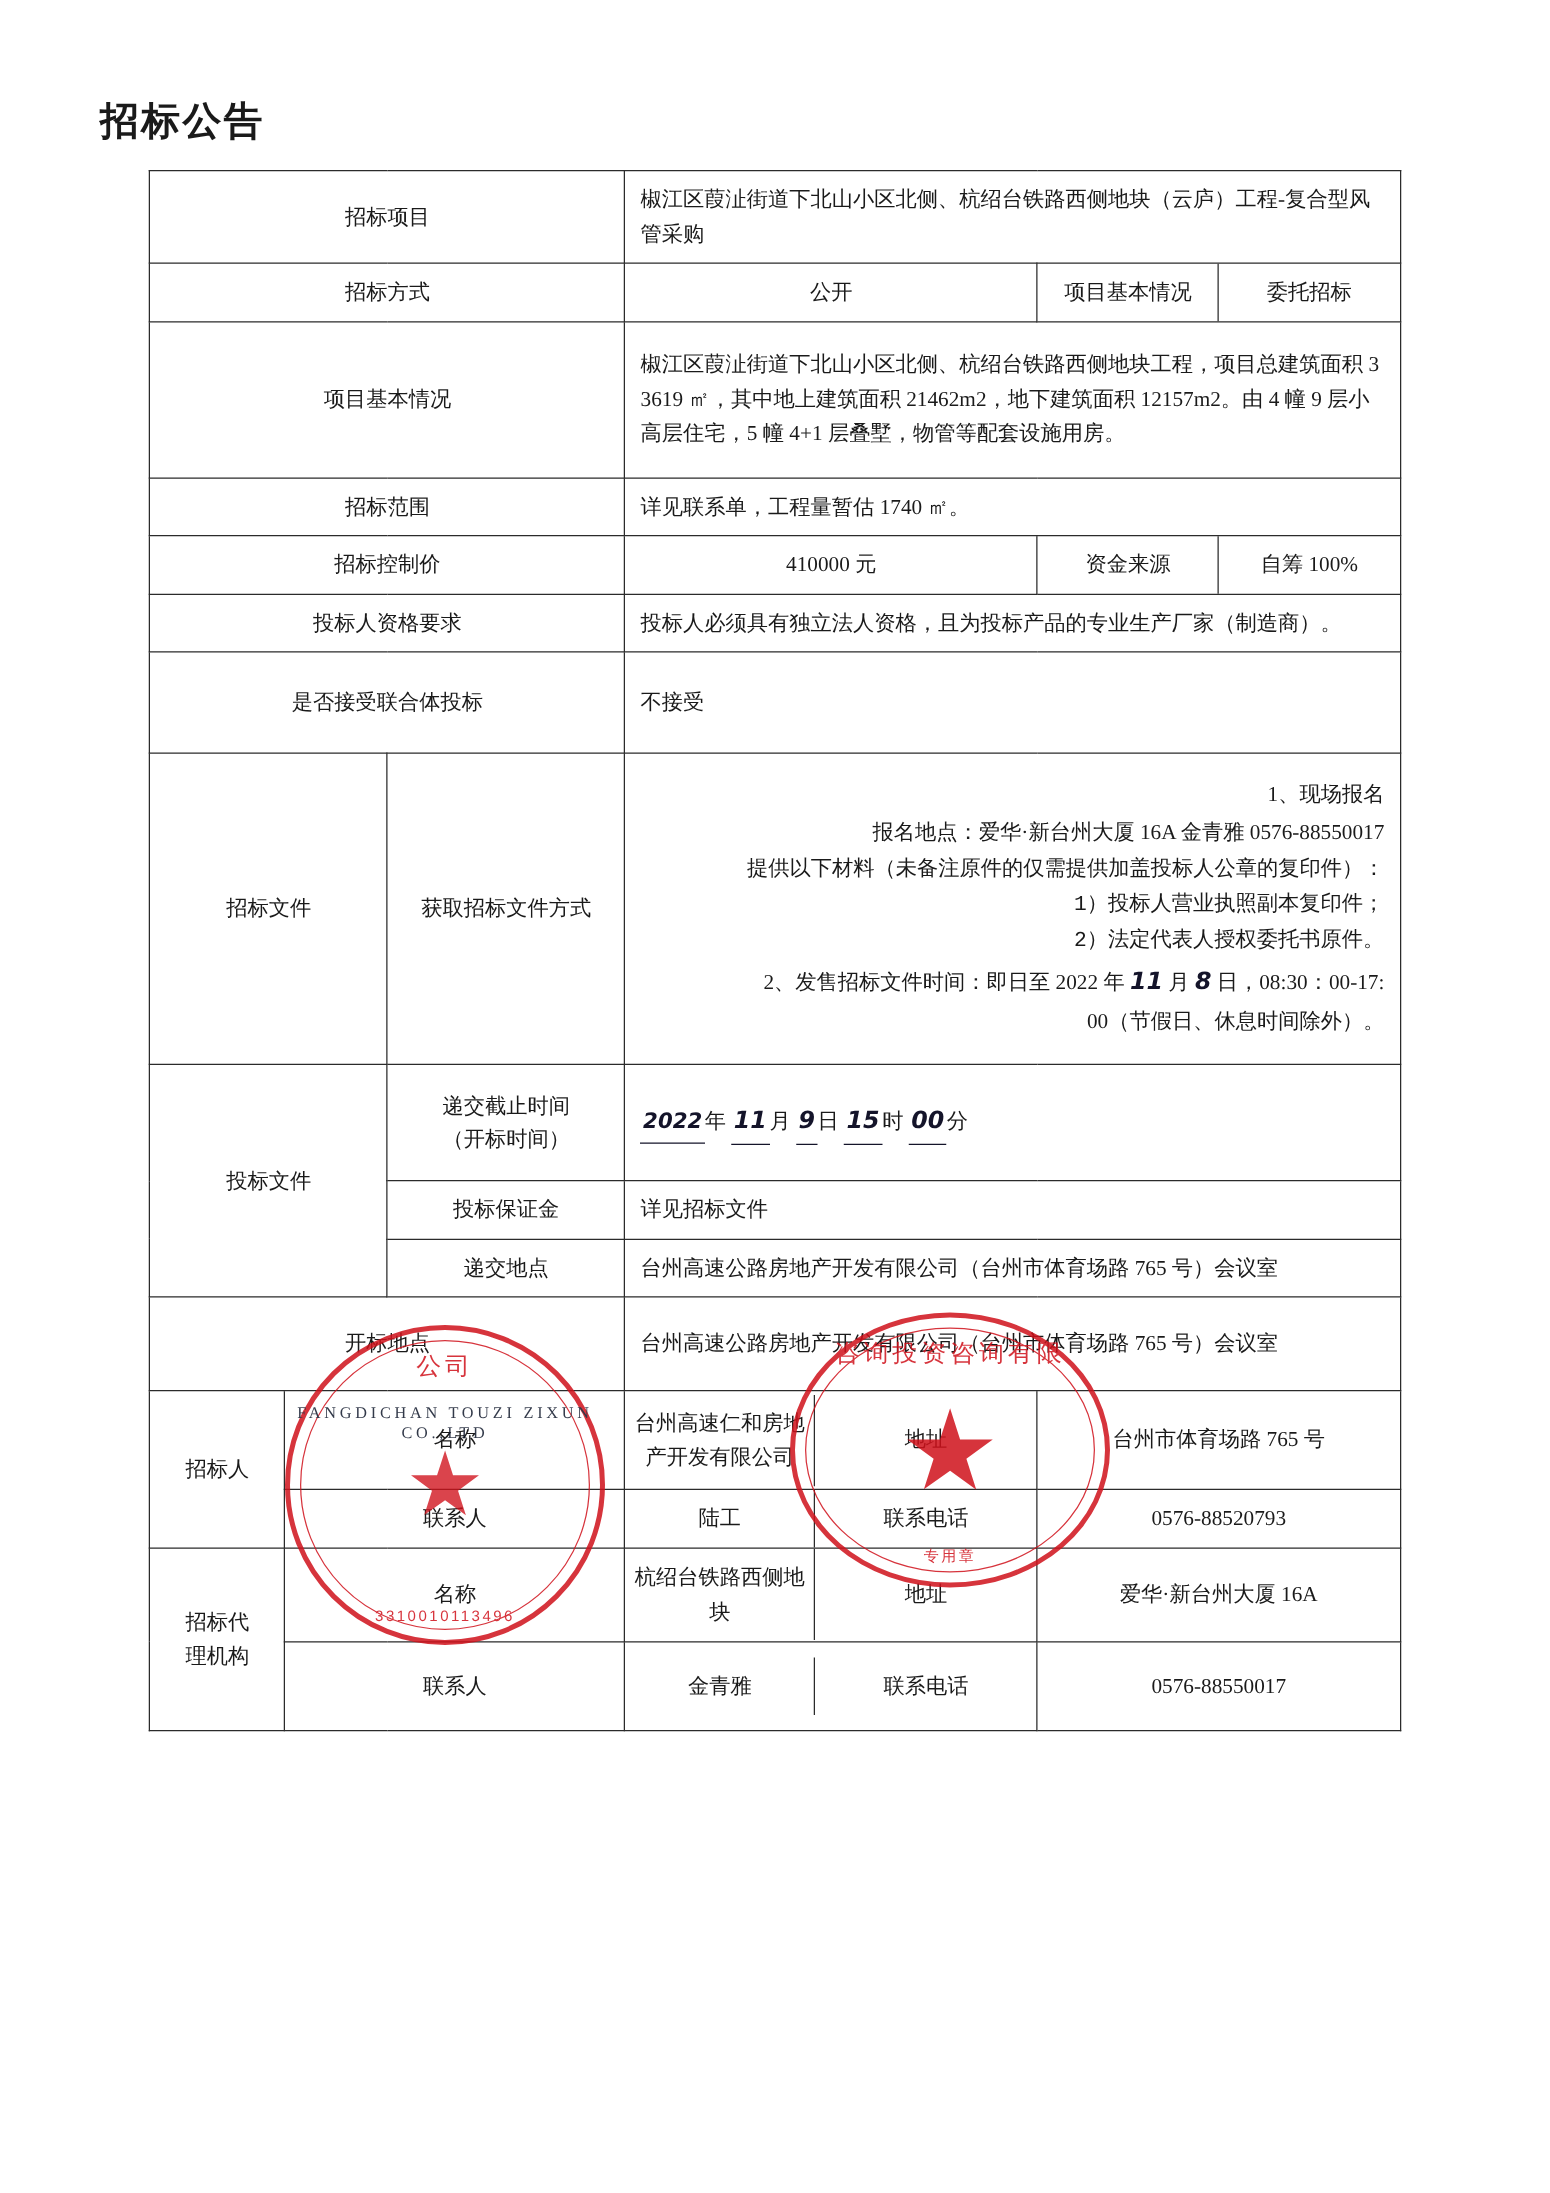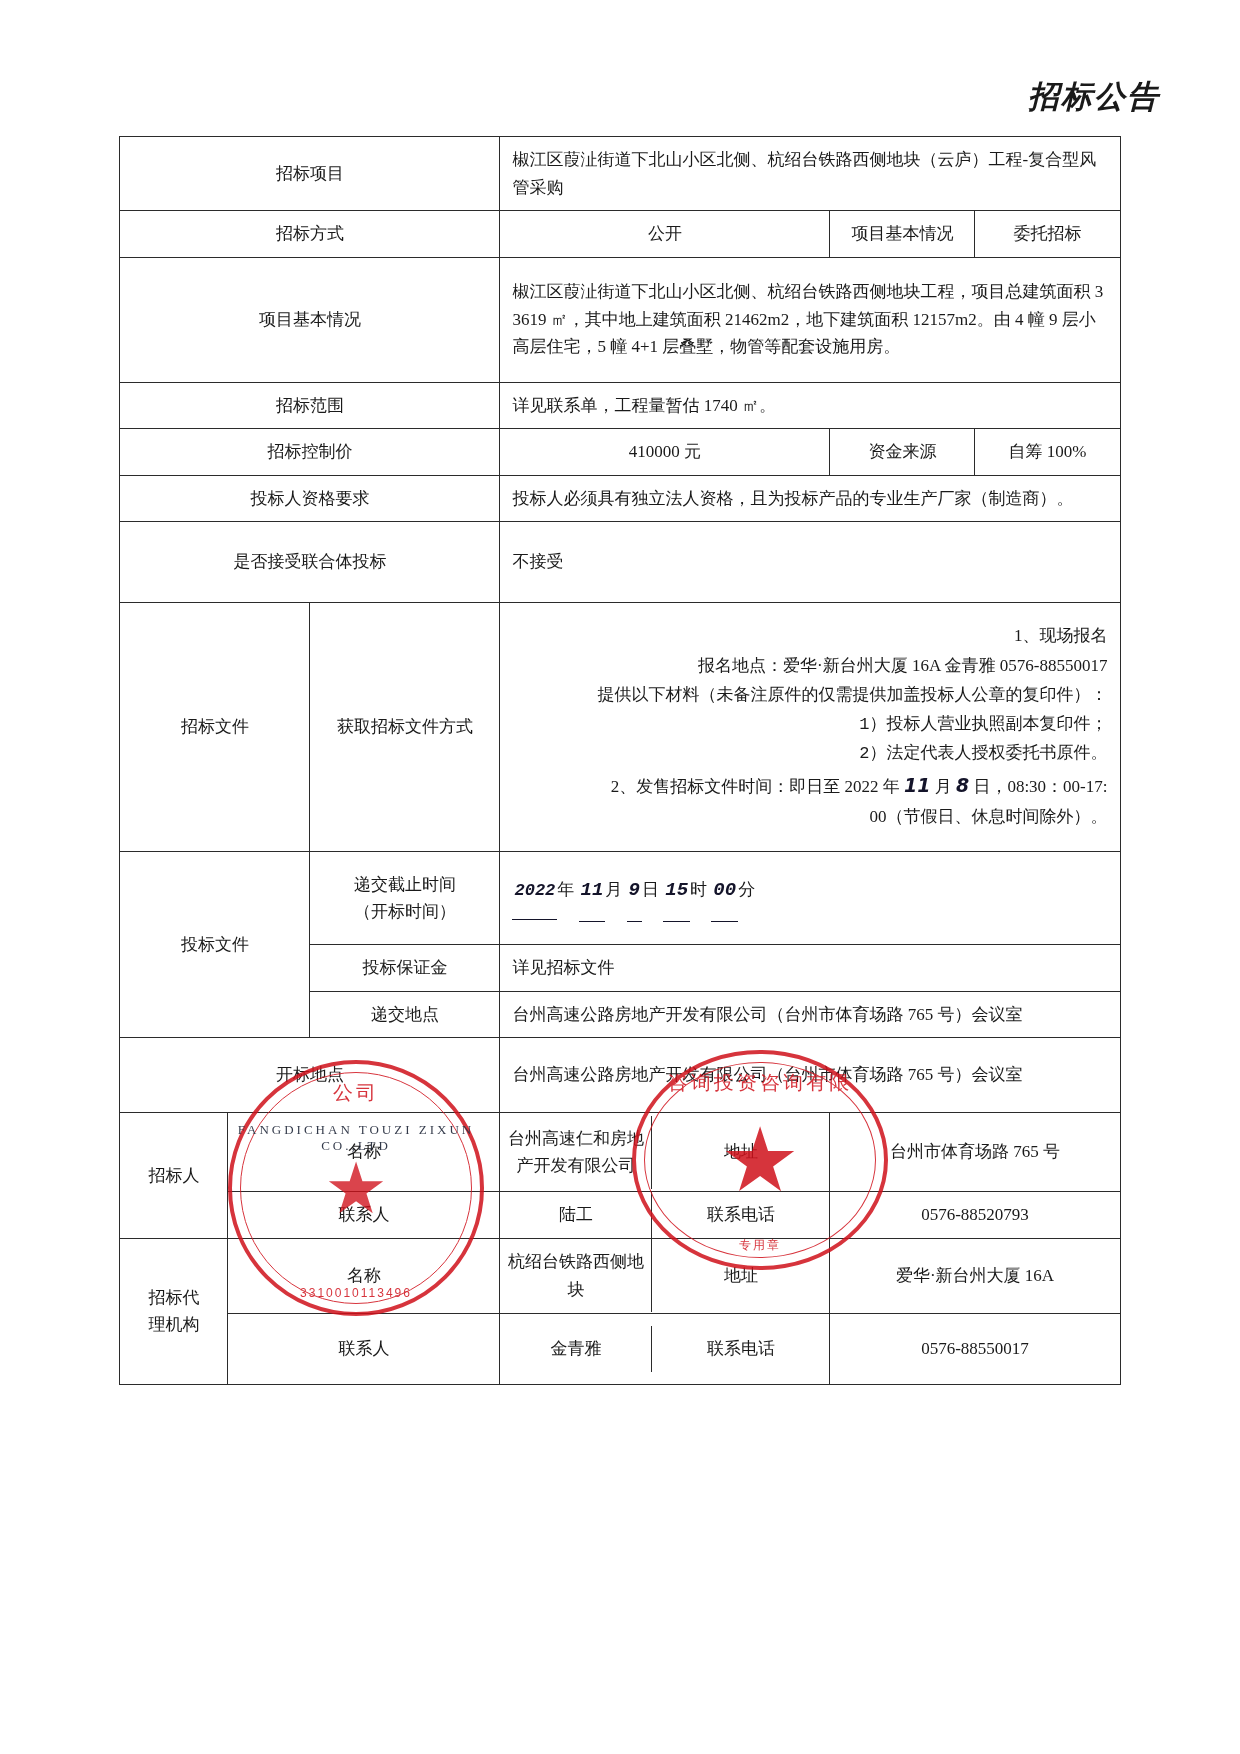--- a/index.html
+++ b/index.html
@@ -16,27 +16,26 @@
     overflow: hidden;
   }
   .page {
     position: relative;
     width: 1240px;
     height: 1754px;
     box-sizing: border-box;
     padding: 62px 80px 0 80px;
   }
   .doc-title {
-    text-align: right;
+    text-align: left;
     font-size: 31px;
     font-weight: bold;
     letter-spacing: 2px;
     margin: 14px 0 18px 0;
     font-family: "Liberation Serif", "DejaVu Serif", serif;
-    font-style: italic;
   }
   table.main {
     border-collapse: collapse;
     width: 1000px;
     margin: 0 auto;
     table-layout: fixed;
   }
   table.main td {
     border: 1px solid #2b2b2b;
     padding: 9px 12px;
@@ -77,22 +76,21 @@
   .hand-sm {
     font-family: "DejaVu Sans", sans-serif;
     font-style: italic;
     font-weight: bold;
     font-size: 17px;
     color: #14142a;
   }
   .underline-hand {
     border-bottom: 1.3px solid #14142a;
     display: inline-block;
-    padding: 0 2px 15px 2px;
-    font-family: Liberation Mono, monospace;
+    padding: 0 2px 3px 2px;
   }
   .sign-row {
     position: relative;
     width: 1000px;
     margin: 6px auto 0 auto;
     height: 120px;
     font-size: 17px;
   }
   .sign-left {
     position: absolute;

